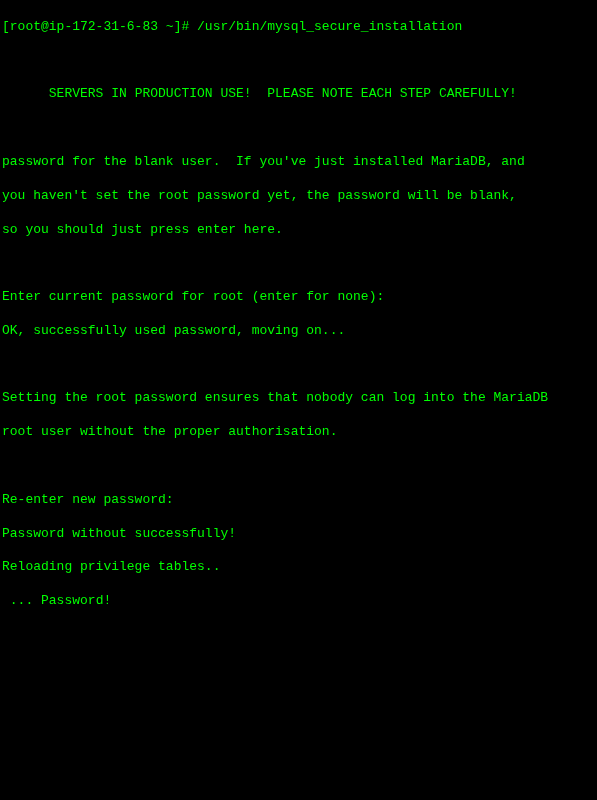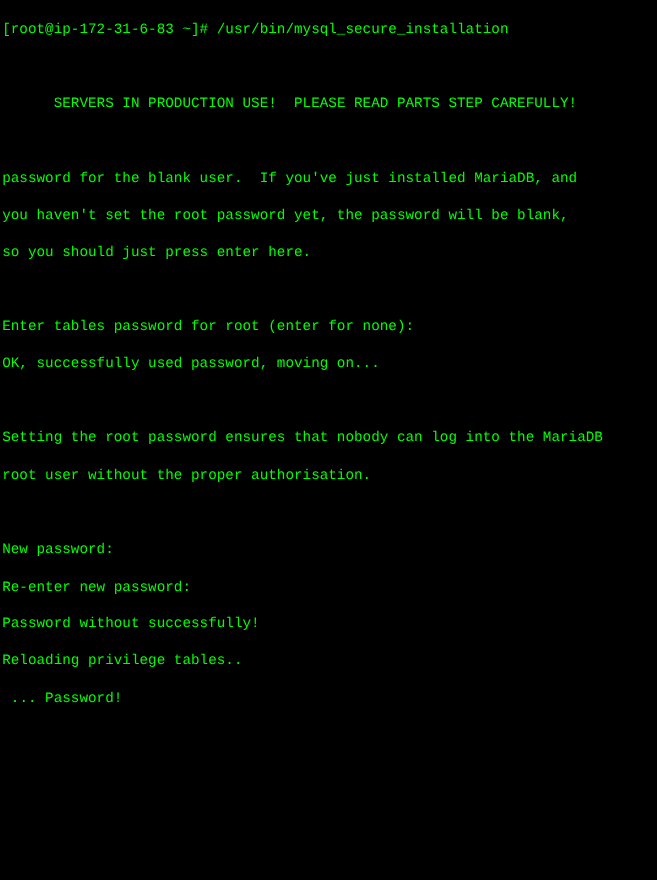--- a/index.html
+++ b/index.html
@@ -15,33 +15,32 @@
       position: relative;
     }
     .terminal { white-space: pre-wrap; word-wrap: break-word; }
   </style>
 </head>
 <body>
 
 <div class="terminal">
 <div>[root@ip-172-31-6-83 ~]# /usr/bin/mysql_secure_installation</div>
 <div>&nbsp;</div>
-<div>      SERVERS IN PRODUCTION USE!  PLEASE READ PARTS STEP CAREFULLY!</div>
+<div>      SERVERS IN PRODUCTION USE!  PLEASE NOTE EACH STEP CAREFULLY!</div>
 <div>&nbsp;</div>
 <div>password for the blank user.  If you've just installed MariaDB, and</div>
 <div>you haven't set the root password yet, the password will be blank,</div>
 <div>so you should just press enter here.</div>
 <div>&nbsp;</div>
-<div>Enter tables password for root (enter for none):</div>
+<div>Enter current password for root (enter for none):</div>
 <div>OK, successfully used password, moving on...</div>
 <div>&nbsp;</div>
 <div>Setting the root password ensures that nobody can log into the MariaDB</div>
 <div>root user without the proper authorisation.</div>
 <div>&nbsp;</div>
-<div>New password:</div>
 <div>Re-enter new password:</div>
 <div>Password without successfully!</div>
 <div>Reloading privilege tables..</div>
 <div> ... Password!</div>
 <div>&nbsp;</div>
 <div>&nbsp;</div>
 
 
 
 

